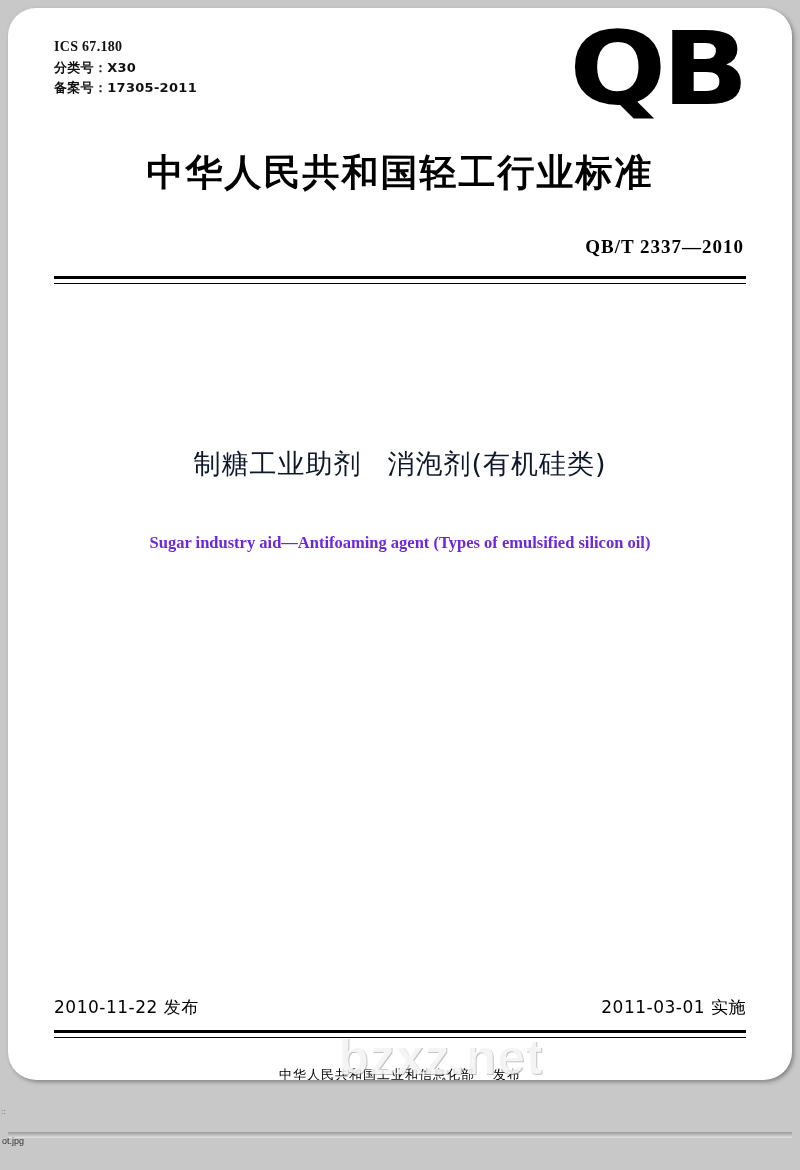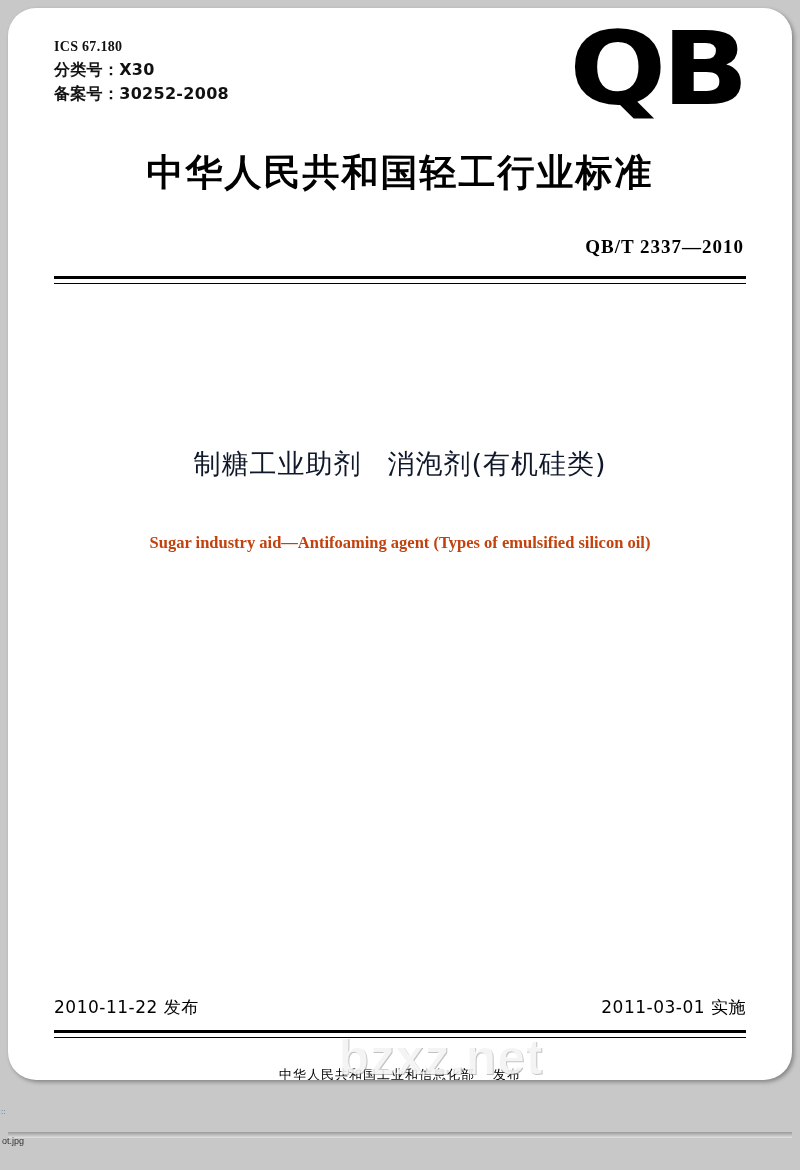--- a/index.html
+++ b/index.html
@@ -38,21 +38,21 @@
     white-space: nowrap;
   }
   .meta .ics {
     font-weight: bold;
     font-family: "Liberation Serif", serif;
     font-size: 14px;
   }
   .meta .cn {
     font-family: "DejaVu Sans", sans-serif;
     font-weight: bold;
-    font-size: 16px;
+    font-size: 13px;
   }
   
   .qb {
     position: absolute;
     right: 48px;
     top: 10px;
     font-family: "DejaVu Sans", sans-serif;
     font-weight: bold;
     font-size: 102px;
     line-height: 1;
@@ -118,21 +118,21 @@
   }
   .doc-title-en {
     position: absolute;
     left: 0;
     right: 0;
     top: 525px;
     text-align: center;
     font-family: "Liberation Serif", serif;
     font-weight: bold;
     font-size: 16.5px;
-    color: #c2410c;
+    color: #6d28d9;
   }
   
   .date-row {
     position: absolute;
     left: 46px;
     right: 46px;
     top: 988px;
     display: flex;
     justify-content: space-between;
     align-items: baseline;
@@ -225,21 +225,21 @@
   }
 </style>
 </head>
 <body>
 
 <div class="page">
 
   <div class="meta">
     <div class="ics">ICS 67.180</div>
     <div class="cn">分类号：X30</div>
-    <div class="cn">备案号：30252-2008</div>
+    <div class="cn">备案号：17305-2011</div>
   </div>
 
   <div class="qb">QB</div>
 
   <div class="org-title">中华人民共和国轻工行业标准</div>
 
   <div class="std-no">QB/T 2337—2010</div>
 
   <div class="rule-top"></div>
   <div class="rule-thin"></div>

